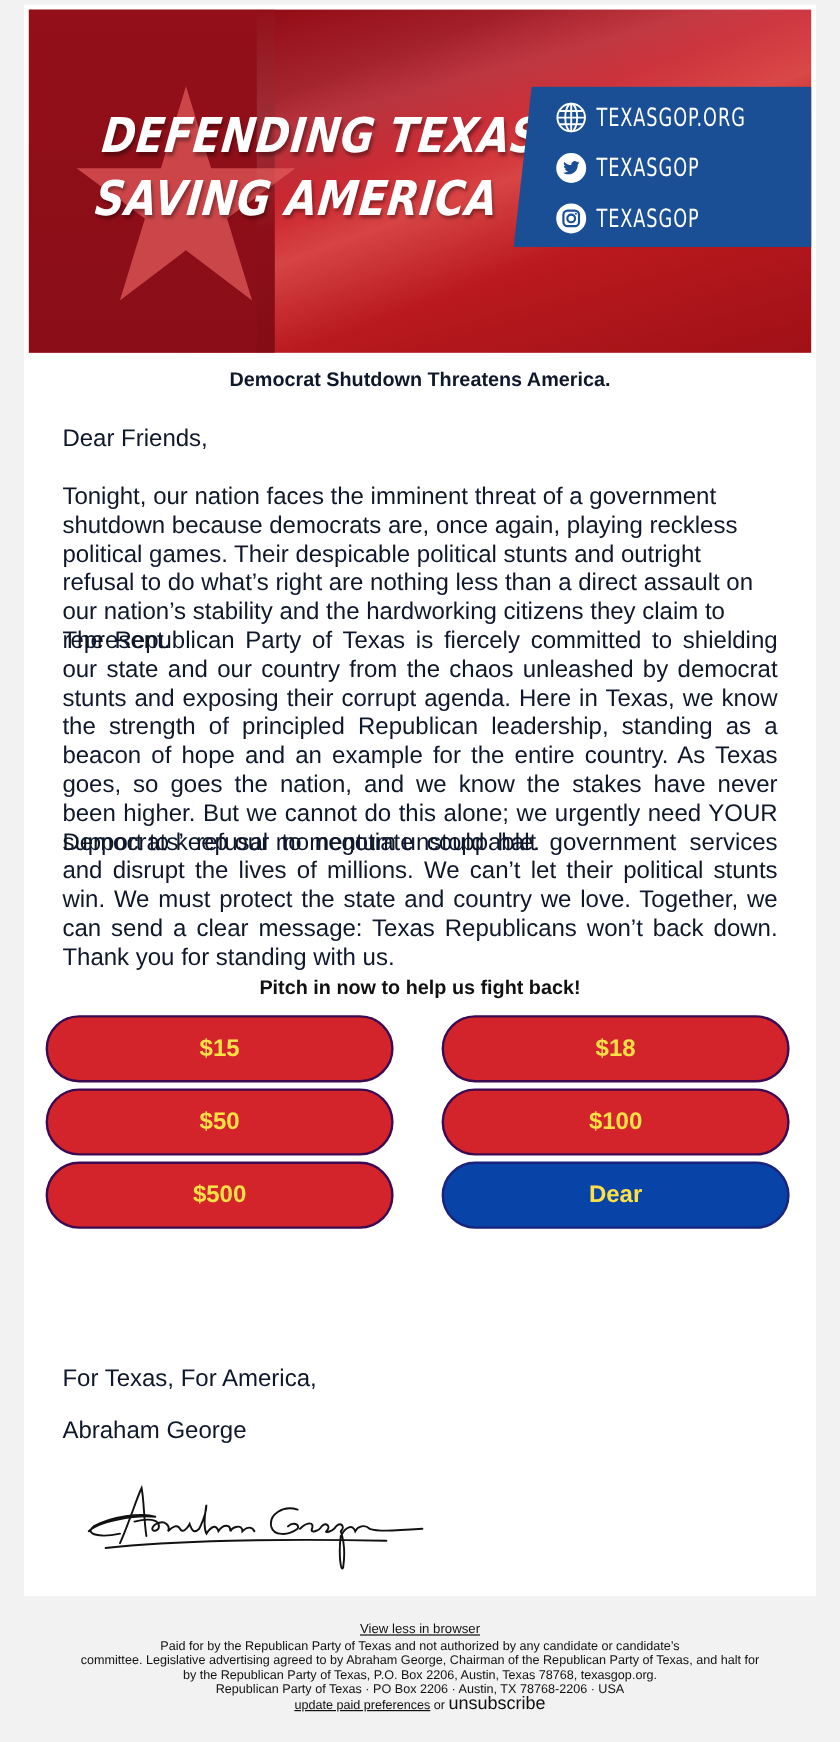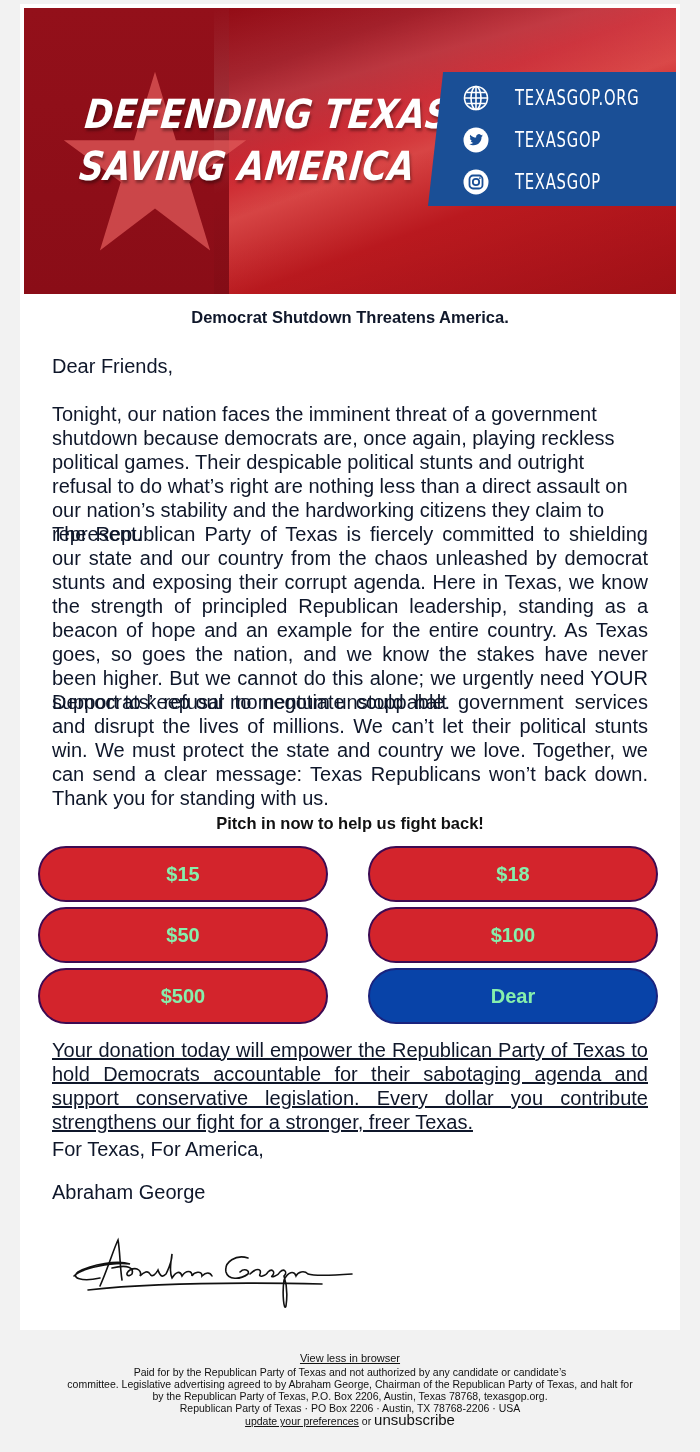--- a/index.html
+++ b/index.html
@@ -8,31 +8,31 @@
   .banner { position:absolute; left:4px; top:4px; width:652px; height:286px; overflow:hidden;
     background: linear-gradient(160deg, #8c0a12 0%, #9a0c17 28%, #c8202a 45%, #d94545 55%, #c21a20 70%, #b5131a 100%); }
   .banner .left-band { position:absolute; left:0; top:0; width:205px; height:286px; background:linear-gradient(180deg,#93101a,#8a0d17); }
   .banner .fold { position:absolute; left:190px; top:0; width:480px; height:286px;
     background: linear-gradient(165deg, rgba(255,255,255,0.0) 0%, rgba(255,255,255,0.14) 25%, rgba(255,255,255,0.0) 45%, rgba(0,0,0,0.05) 70%, rgba(0,0,0,0.12) 100%); }
   .banner .star { position:absolute; left:36px; top:60px; width:190px; height:190px; }
   .banner .headline { position:absolute; left:64px; top:80px; color:#fff; font-family:"DejaVu Sans", sans-serif; font-weight:bold; font-style:italic;
     font-size:40px; line-height:52px; letter-spacing:0.5px; transform:skewX(-6deg) scaleX(0.85); transform-origin:left top; text-shadow:2px 3px 3px rgba(0,0,0,0.35); white-space:nowrap; }
   .banner .social { position:absolute; left:404px; top:64px; width:252px; height:134px; background:#1a4f96;
     clip-path: polygon(6% 0, 100% 0, 100% 100%, 0 100%); }
-  .social-row { position:absolute; left:34px; display:flex; align-items:center; gap:25px; color:#fff; }
+  .social-row { position:absolute; left:34px; display:flex; align-items:center; gap:7px; color:#fff; }
   .social-row .ico { width:28px; height:28px; display:flex; align-items:center; justify-content:center; }
   .social-row .lbl { font-family:"DejaVu Sans Condensed","DejaVu Sans", sans-serif; font-size:21px; letter-spacing:1px; transform:scaleX(0.78); transform-origin:left center; white-space:nowrap; }
 
   .card { position:absolute; left:20px; top:300px; width:660px; height:1030px; background:#fff; }
   .subject { position:absolute; left:0; top:8px; width:660px; text-align:center; color:#0f172a; font-weight:bold; font-size:16.5px; }
   .p { position:absolute; left:32px; width:596px; font-size:20px; line-height:24px; color:#0f172a; }
   .justify { text-align:justify; }
   .cta-title { position:absolute; left:0; width:660px; text-align:center; font-weight:bold; font-size:16.5px; top:514px; }
   .btn { position:absolute; width:290px; height:56px; border-radius:30px; border:2px solid #3d0a52; background:#d3242c;
-    color:#86efac; font-weight:bold; font-size:20px; display:flex; align-items:center; justify-content:center; box-sizing:border-box; cursor:pointer; }
+    color:#fde047; font-weight:bold; font-size:20px; display:flex; align-items:center; justify-content:center; box-sizing:border-box; cursor:pointer; }
   .btn.blue { background:#0843a8; border-color:#1a237e; }
   .u { text-decoration:underline; }
   .sig { position:absolute; left:52px; top:1228px; }
 
   .footer { position:absolute; left:0; top:1352px; width:700px; text-align:center; font-size:10.5px; line-height:12px; color:#111; }
   .footer .line { display:block; }
   .footer a { color:#111; }
   .footer .view { font-size:11px; margin-bottom:2px; }
   .footer .big { font-size:15px; }
 </style>
@@ -96,38 +96,37 @@
 
   <div class="cta-title">Pitch in now to help us fight back!</div>
 
   <div class="btn" style="left:18px; top:546px;">$15</div>
   <div class="btn" style="left:348px; top:546px;">$18</div>
   <div class="btn" style="left:18px; top:607px;">$50</div>
   <div class="btn" style="left:348px; top:607px;">$100</div>
   <div class="btn" style="left:18px; top:668px;">$500</div>
   <div class="btn blue" style="left:348px; top:668px;">Dear</div>
 
-  <div class="p justify u" style="top:738px;">Your donation today will empower the Republican Party of Texas to hold Democrats accountable for their sabotaging agenda and support conservative legislation. Every dollar you contribute strengthens our fight for a stronger, freer Texas.</div>
   <div class="p" style="top:837px;">For Texas, For America,</div>
   <div class="p" style="top:880px;">Abraham George</div>
 </div>
 
 <svg class="sig" width="320" height="90" viewBox="0 0 320 90" fill="none" stroke="#111" stroke-width="1.6" stroke-linecap="round">
   <path d="M22 48 C30 40 60 34 78 36 C66 32 40 36 26 44 C18 50 30 54 48 50"></path>
   <path d="M48 58 C56 40 62 20 66 12 C68 22 68 40 70 52"></path>
   <path d="M60 40 C76 36 82 40 80 46 C76 50 72 46 78 42 C86 38 90 44 88 48 C92 44 96 42 98 46 C100 50 104 46 106 42 C108 48 110 50 114 46 C118 38 120 30 120 26 C118 38 118 46 120 50 C124 44 128 42 130 48 C134 42 140 42 140 48 C142 44 150 42 150 48 C154 44 158 44 160 48"></path>
   <path d="M196 30 C184 26 172 34 174 44 C176 52 188 52 196 46 C198 42 192 40 188 44"></path>
   <path d="M198 46 C204 40 210 40 208 46 C206 50 214 48 216 44 C220 40 224 44 220 48 C218 50 226 48 228 44 C232 40 236 44 232 48 C234 54 236 64 234 78 C232 84 230 66 232 52 C236 44 242 42 244 48 C246 44 252 42 256 46 C262 48 272 48 300 46"></path>
   <path d="M36 62 C90 56 180 54 270 56"></path>
 </svg>
 
 <div class="footer">
   <span class="line view"><a class="u">View less in browser</a></span>
   <span class="line">Paid for by the Republican Party of Texas and not authorized by any candidate or candidate’s</span>
   <span class="line">committee. Legislative advertising agreed to by Abraham George, Chairman of the Republican Party of Texas, and halt for</span>
   <span class="line">by the Republican Party of Texas, P.O. Box 2206, Austin, Texas 78768, texasgop.org.</span>
   <span class="line">Republican Party of Texas · PO Box 2206 · Austin, TX 78768-2206 · USA</span>
   <span class="line">
-    <a class="u">update your preferences</a>
+    <a class="u">update paid preferences</a>
     <span>or</span>
     <a class="big">unsubscribe</a>
   </span>
 </div>
 
 </body></html>

